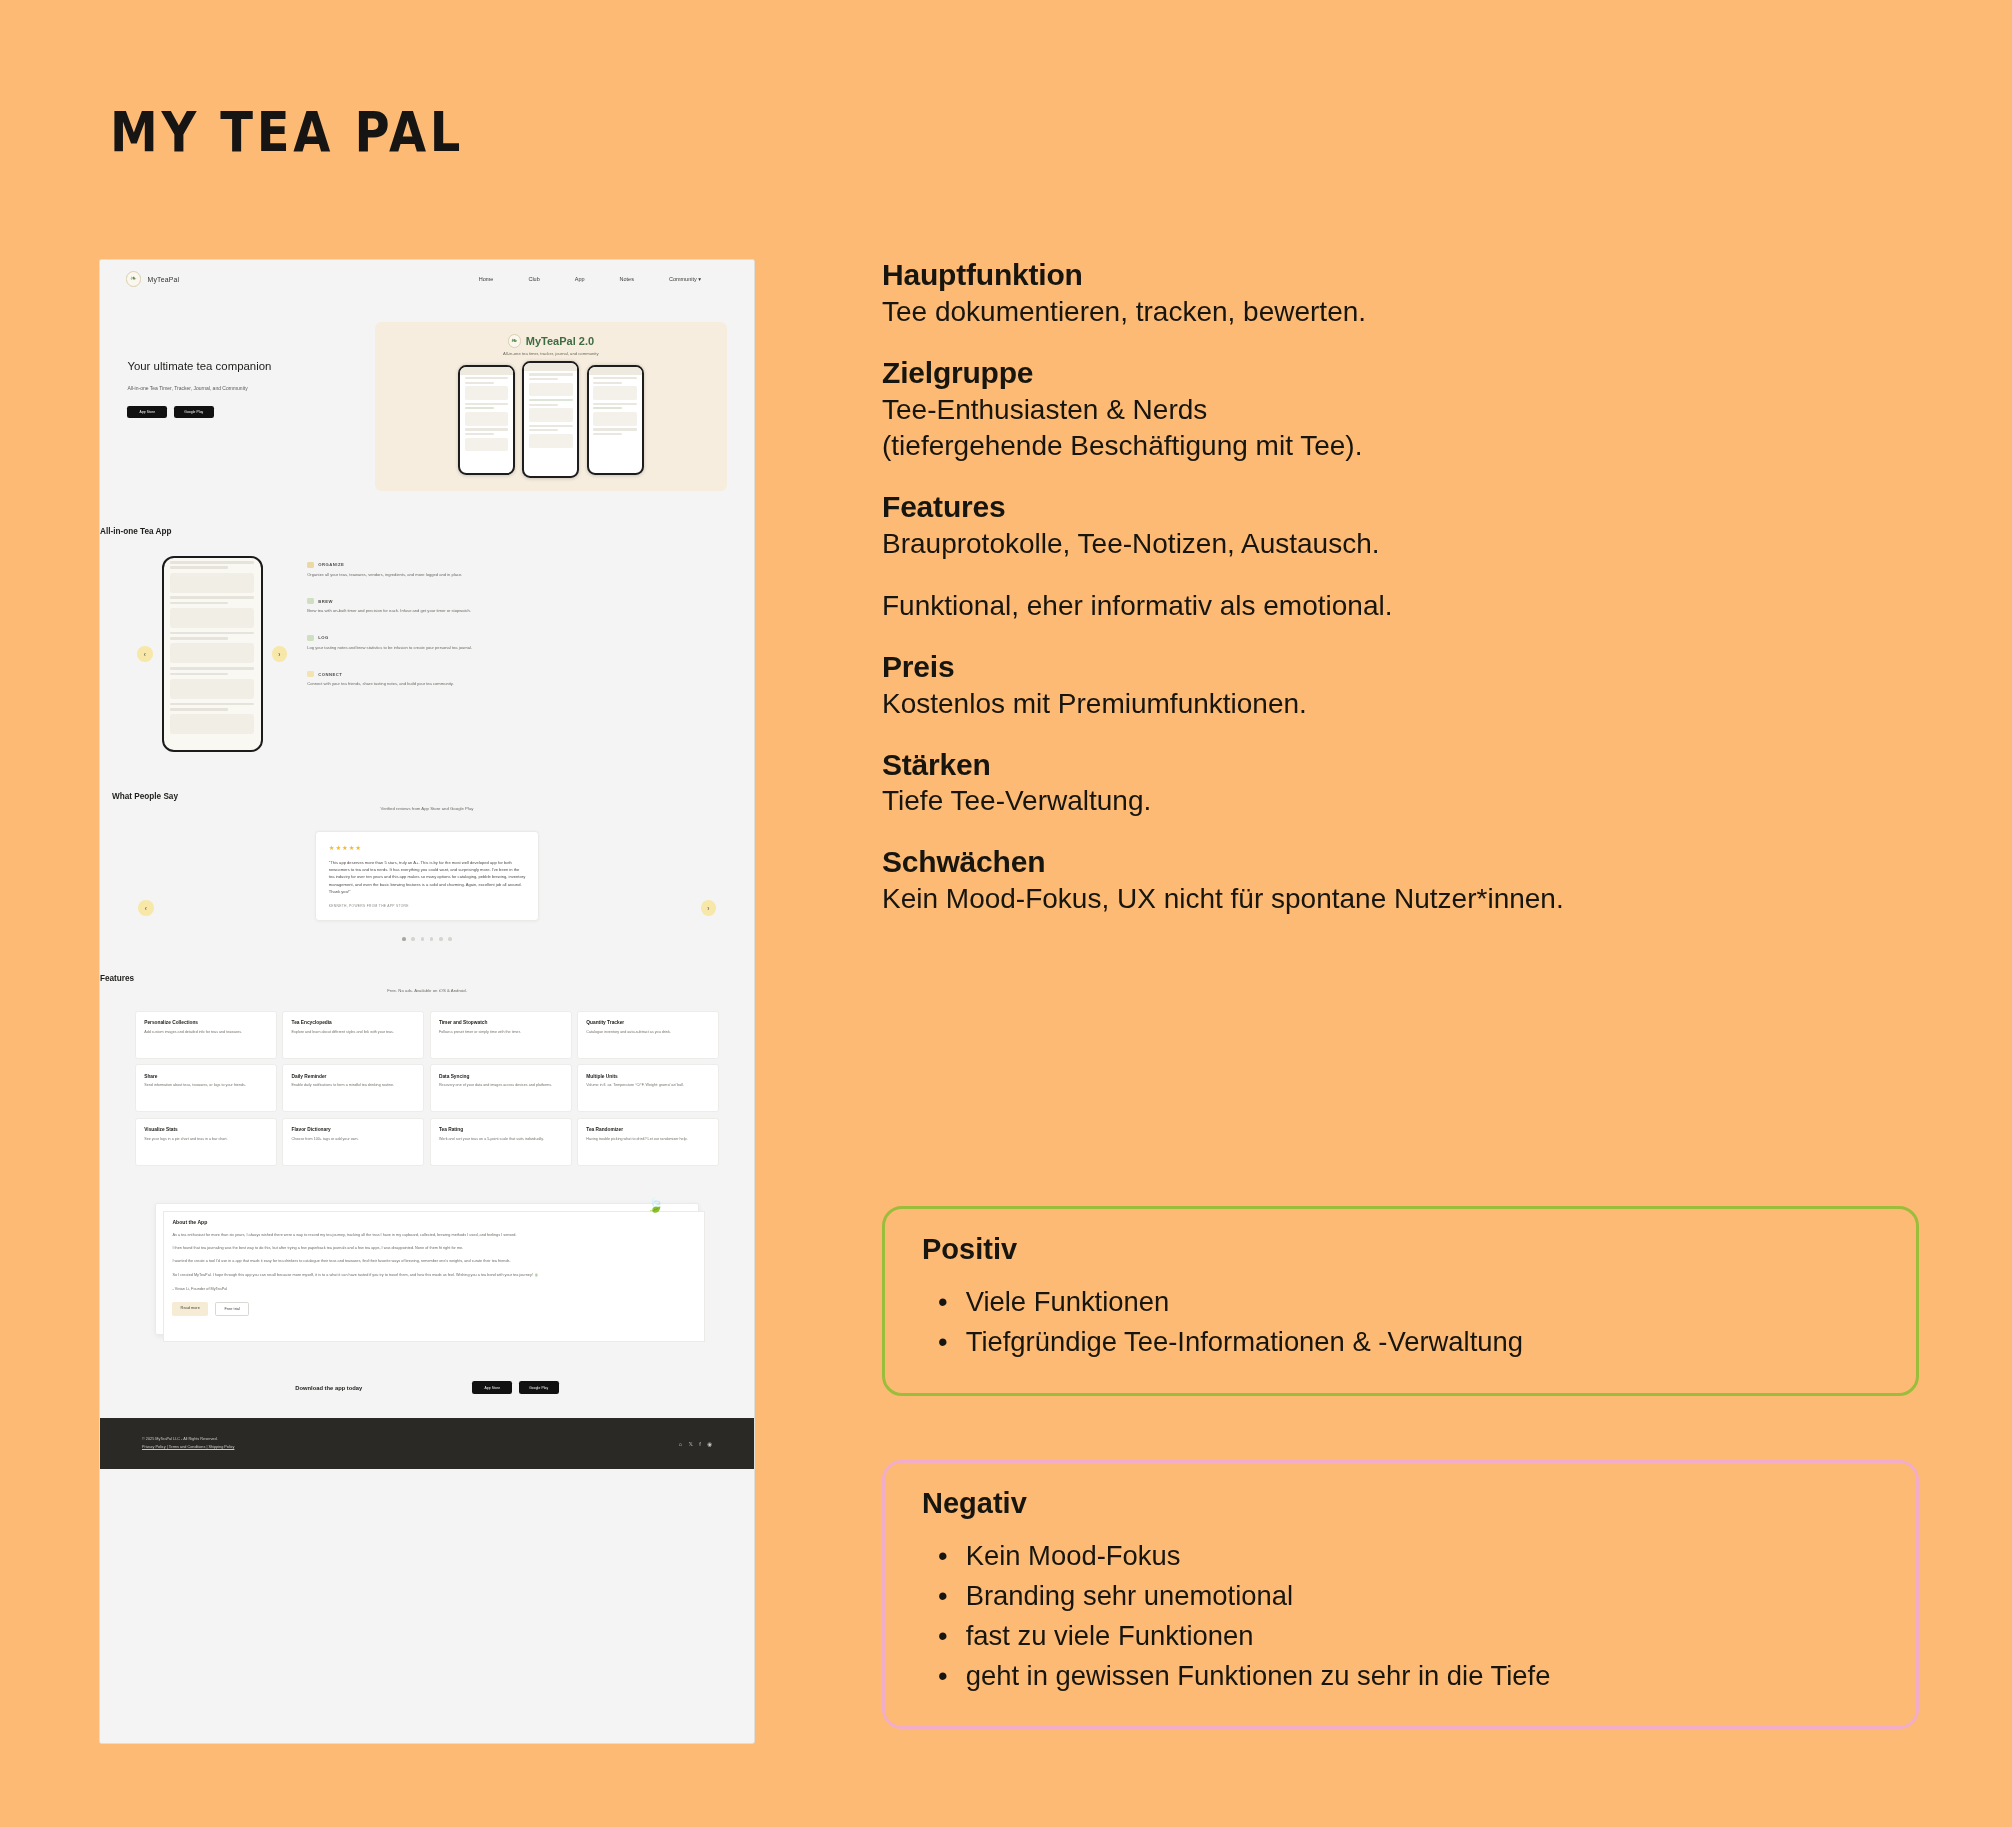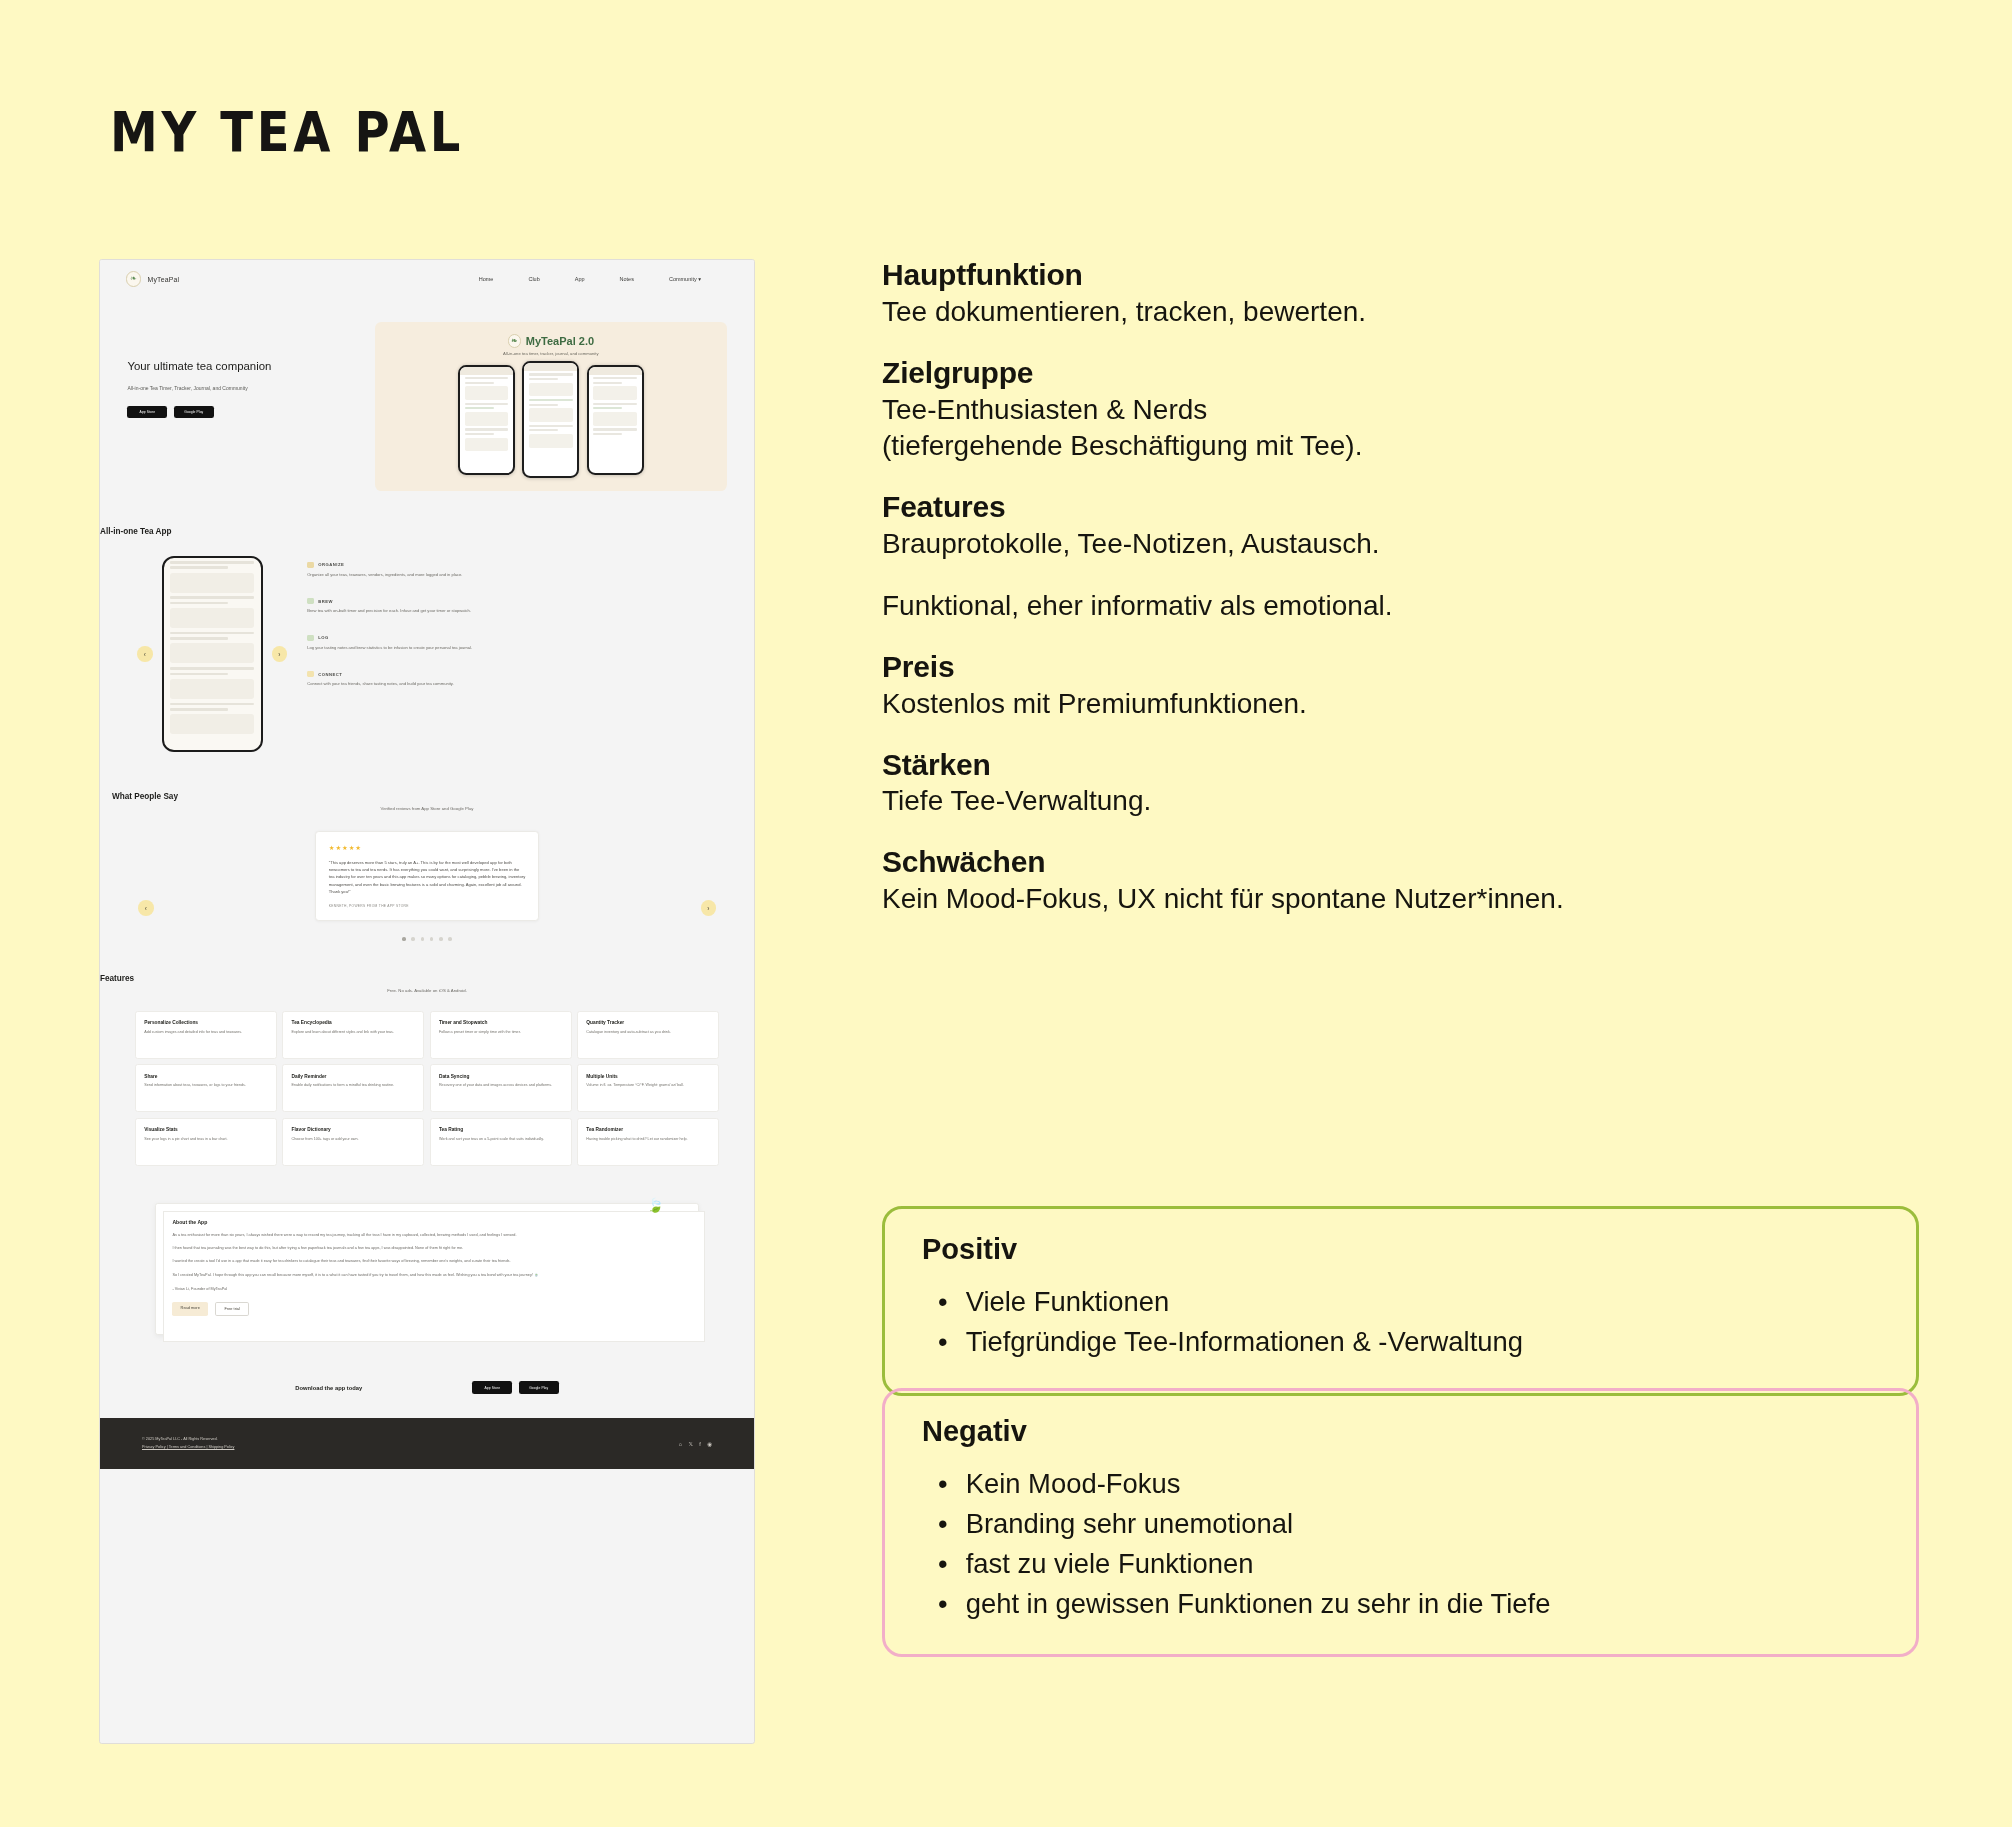--- a/index.html
+++ b/index.html
@@ -2,21 +2,21 @@
 <html style="font-size:14.6px"><head>
 <meta charset="utf-8">
 <style>
   * { box-sizing: border-box; margin: 0; padding: 0; }
   html, body {
     width: 2013px; height: 1827px;
     background: #F6EEE1;
     font-family: "Liberation Sans", sans-serif;
     overflow: hidden;
   }
-  .page { position: relative; width: 2013px; height: 1827px; background: #fef9c3; }
+  .page { position: relative; width: 2013px; height: 1827px; background: #fdba74; }
 
   
   .brand-title {
     position: absolute; left: 110px; top: 99px;
     font-family: "DejaVu Sans", sans-serif;
     font-weight: 900;
     font-size: 48px;
     letter-spacing: 3.7px;
     color: #161513;
     transform: scaleY(1.15);
@@ -177,21 +177,21 @@
   .info-p {
     font-size: 28px; color: #16150F; line-height: 1.30; font-weight: 400;
   }
 
   
   .box {
     position: absolute; left: 882px; width: 1037px;
     border-radius: 20px; padding: 24px 37px 31px;
   }
   .box.pos { top: 1206px; border: 3.7px solid #9BBD3C; }
-  .box.neg { top: 1388px; border: 3.7px solid #F2AEC8; }
+  .box.neg { top: 1460px; border: 3.7px solid #F2AEC8; }
   .box-h { font-weight: bold; font-size: 29px; color: #16150F; margin-bottom: 16.4px; }
   .box ul { list-style: none; padding-left: 40px; }
   .box li {
     font-size: 27.4px; color: #16150F; line-height: 1.45;
     position: relative; padding-left: 3.7px;
   }
   .box li::before {
     content: "•"; position: absolute; left: -24px; top: 0;
   }
 </style>

